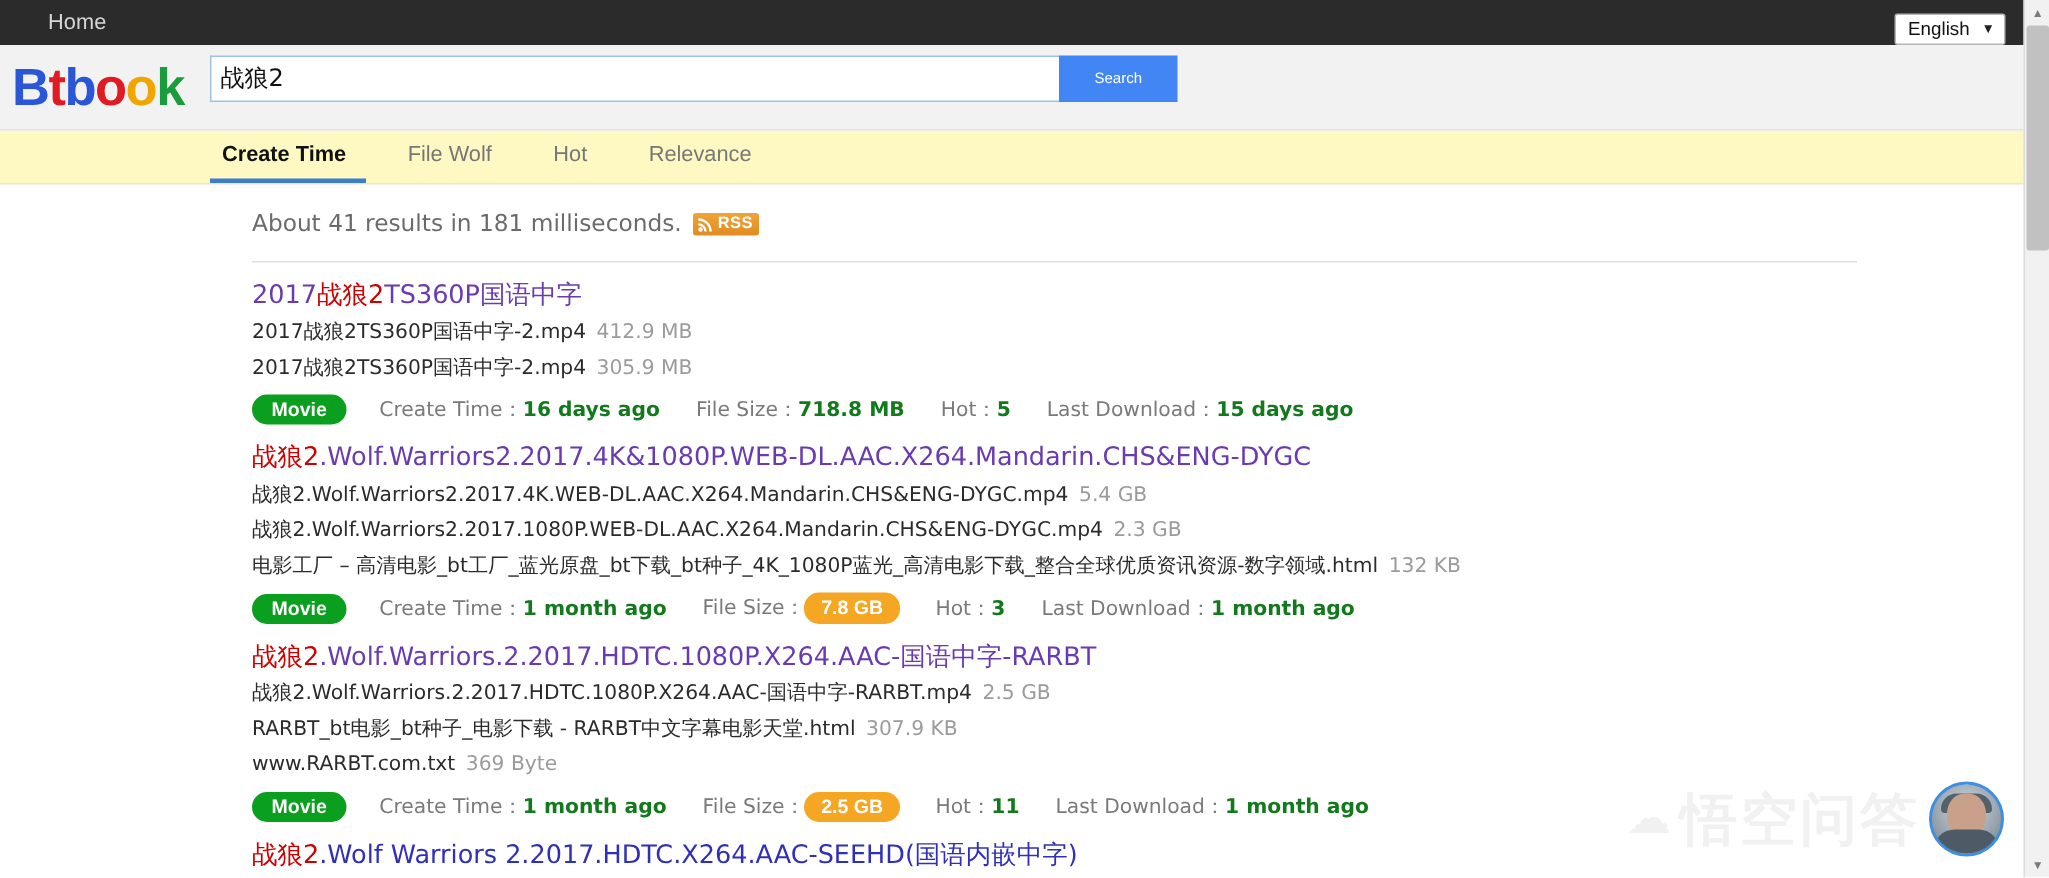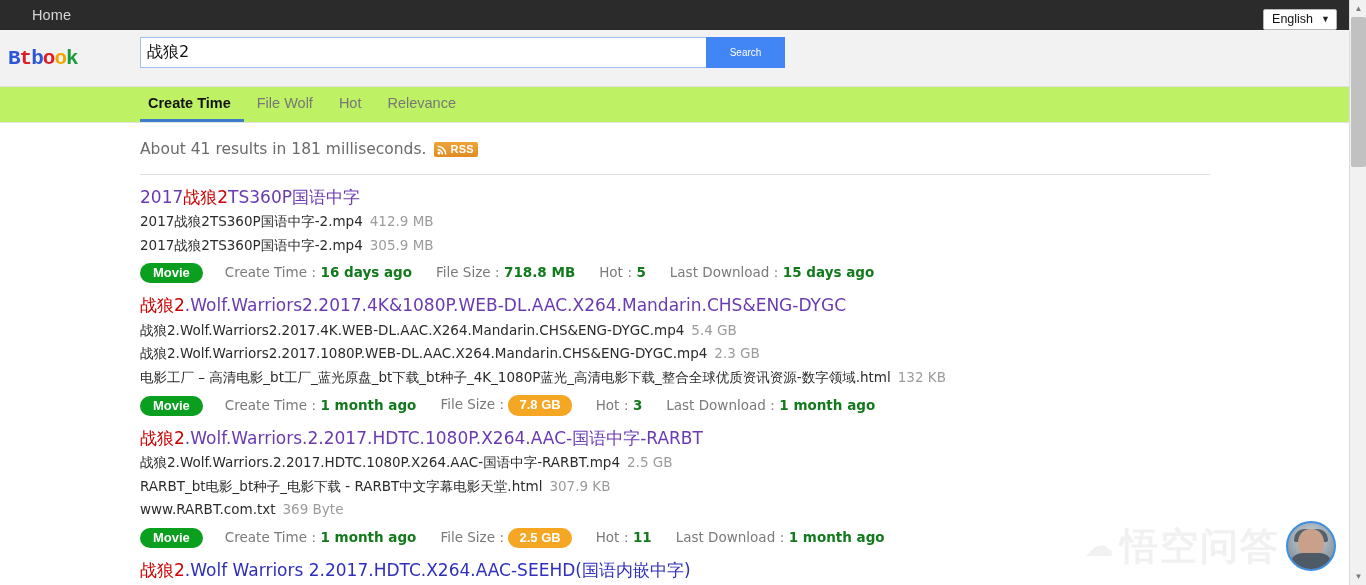--- a/index.html
+++ b/index.html
@@ -50,22 +50,22 @@
   .searchbar {
     height: 57px;
     background: #f2f2f2;
     border-bottom: 1px solid #e2e2e2;
     display: flex;
     align-items: center;
     position: relative;
   }
   .logo {
     margin-left: 8px;
-    font-family: Liberation Mono, monospace;
-    font-size: 21px;
+    font-family: Liberation Sans, sans-serif;
+    font-size: 35px;
     font-weight: bold;
     letter-spacing: -1px;
     line-height: 1;
     user-select: none;
     text-align: right;
   }
   .logo .c1{color:#2a56d8;} .logo .c2{color:#e01b24;}
   .logo .c3{color:#2a56d8;} .logo .c4{color:#e01b24;}
   .logo .c5{color:#f0a500;} .logo .c6{color:#1a9c3c;}
 
@@ -94,45 +94,45 @@
     border: none;
     color: #fff;
     font-size: 10px;
     font-family: "Liberation Sans", sans-serif;
     cursor: pointer;
   }
 
   
   .tabs {
     height: 36px;
-    background: #bef264;
+    background: #fef9c3;
     border-bottom: 1px solid #e4e4e4;
     display: flex;
     align-items: flex-end;
     padding-left: 140px;
-    gap: 0;
+    gap: 15px;
   }
   .tab {
     font-size: 14.5px;
     color: #777;
     padding: 0 13px 9px 13px;
     cursor: pointer;
     border-bottom: 3px solid transparent;
     line-height: 1;
     white-space: nowrap;
   }
   .tab:first-child { padding-left: 8px; }
   .tab.active {
     color: #111;
     font-weight: bold;
     border-bottom: 3px solid #3d7cc9;
   }
 
   
-  .content { padding-left: 140px; padding-top: 17px; }
+  .content { padding-left: 140px; padding-top: 17px; margin-left: 28px; }
 
   .stats-row {
     display: flex;
     align-items: center;
     gap: 8px;
     color: #6b6b6b;
     font-size: 15.5px;
     font-family: "DejaVu Sans", sans-serif;
   }
   .rss-badge {

